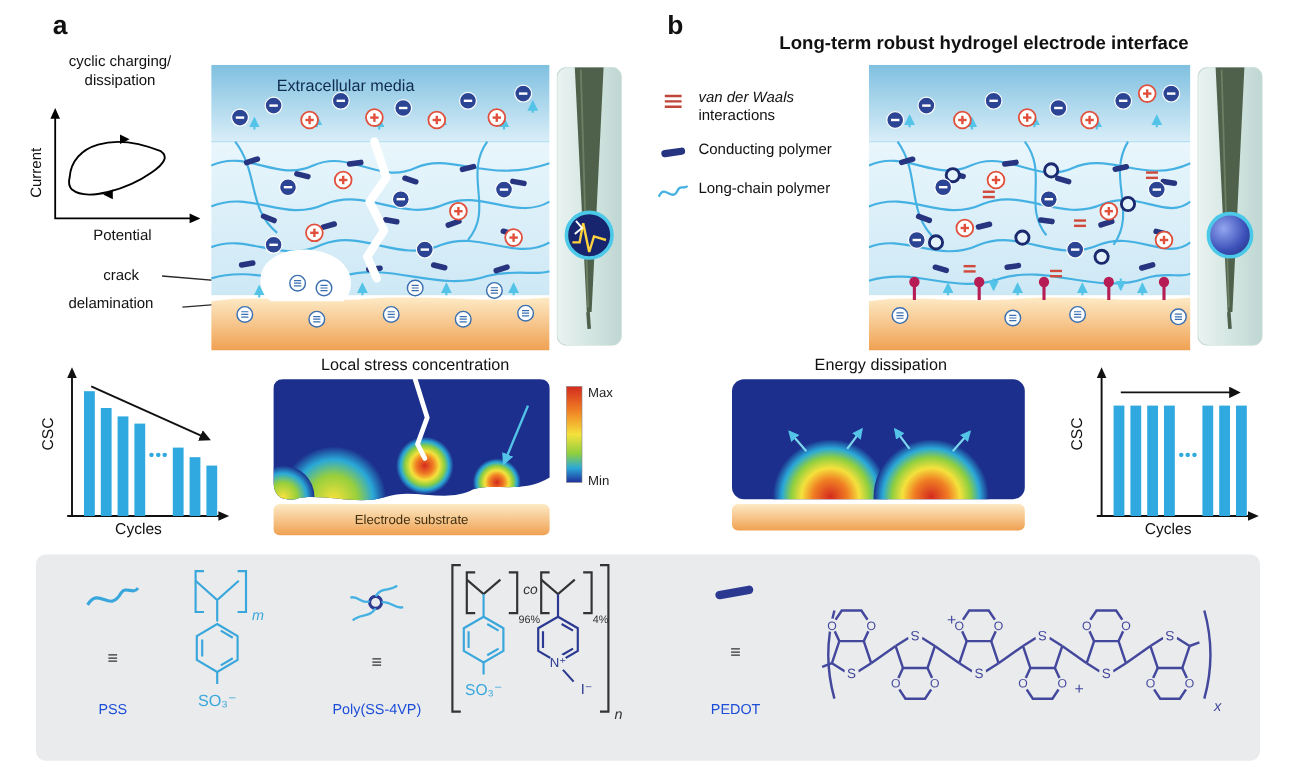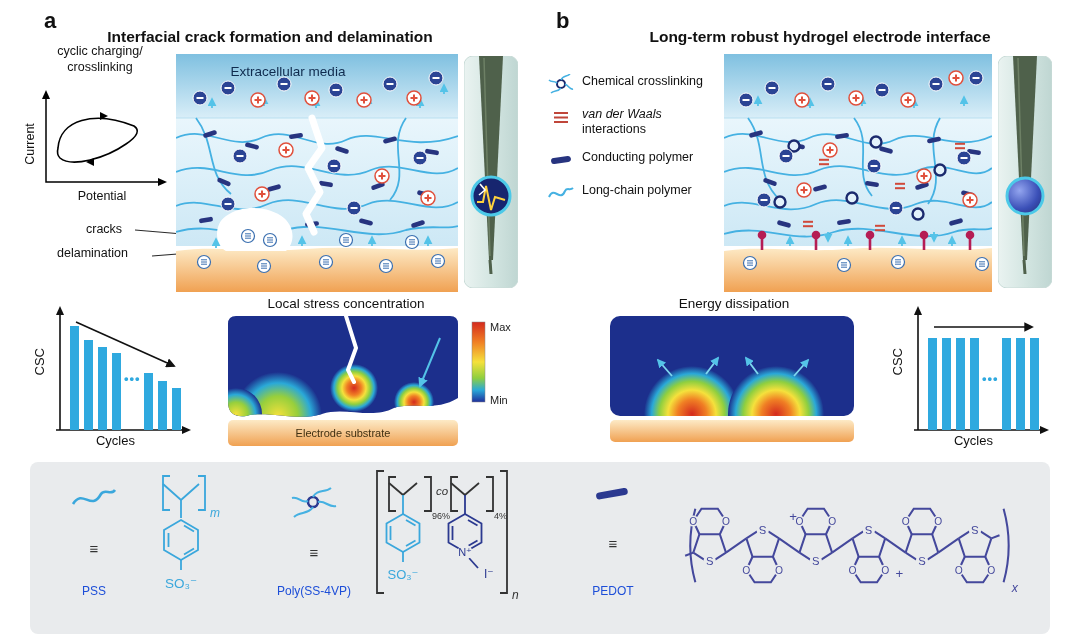--- a/index.html
+++ b/index.html
@@ -127,39 +127,38 @@
         <circle cx="-16" cy="-24" r="5.5" fill="#e9ebed"></circle>
         <circle cx="16" cy="-24" r="5.5" fill="#e9ebed"></circle>
         <text x="0" y="19" text-anchor="middle" font-size="11" fill="#44489c">S</text>
         <text x="-16" y="-20" text-anchor="middle" font-size="10" fill="#44489c">O</text>
         <text x="16" y="-20" text-anchor="middle" font-size="10" fill="#44489c">O</text>
       </g>
     </defs>
   </svg>
 
   <div class="abs panel-label" style="left:44px;top:8px">a</div>
-  <div class="abs panel-title" style="left:55px;top:28px;width:430px">Interfacial crack formation and delamination</div>
 
   <div class="abs caption" style="left:38px;top:44px;width:124px">
     <span>cyclic charging/</span><br>
-    <span>crosslinking</span>
+    <span>dissipation</span>
   </div>
 
   <svg class="abs" style="left:22px;top:86px" width="148" height="122" viewBox="0 0 148 122">
     <path d="M24,10 L24,96 L138,96" stroke="#000" fill="none" stroke-width="1.5"></path>
     <polygon points="24,4 20,13 28,13" fill="#000"></polygon>
     <polygon points="145,96 136,92 136,100" fill="#000"></polygon>
     <path d="M36,62 C38,34 72,24 112,40 C118,44 116,50 104,58 C84,72 50,82 38,72 C35,69 35,66 36,62 Z" stroke="#000" stroke-width="1.6" fill="none"></path>
     <polygon points="86,30 78,26 78,34" fill="#000"></polygon>
     <polygon points="64,76 72,72 72,80" fill="#000"></polygon>
     <text x="12" y="58" transform="rotate(-90 12,58)" text-anchor="middle" font-size="12.5" fill="#111">Current</text>
     <text x="80" y="114" text-anchor="middle" font-size="12.5" fill="#111">Potential</text>
   </svg>
 
-  <div class="abs anno" style="left:86px;top:222px">cracks</div>
+  <div class="abs anno" style="left:86px;top:222px">crack</div>
   <div class="abs anno" style="left:57px;top:246px">delamination</div>
   <svg class="abs" style="left:130px;top:216px" width="105" height="50">
     <path d="M5,14 L100,22 M22,40 L98,34" stroke="#2a2a2a" stroke-width="1.1" fill="none"></path>
   </svg>
 
   <svg class="abs" style="left:176px;top:54px" width="282" height="238" viewBox="0 0 282 238">
     <rect x="0" y="0" width="282" height="64" fill="url(#mediaG)"></rect>
     <rect x="0" y="64" width="282" height="128" fill="url(#hydroG)"></rect>
     <line x1="0" y1="64" x2="282" y2="64" stroke="#b9dff0"></line>
     <path d="M0,197 C40,191 80,199 130,195 C180,191 230,199 282,194 L282,238 L0,238 Z" fill="url(#subG)"></path>
@@ -298,27 +297,20 @@
       <text x="264" y="90" font-size="11" fill="#222">Min</text>
       <rect x="2" y="106" width="230" height="26" rx="5" fill="url(#subG)"></rect>
       <text x="117" y="123" text-anchor="middle" font-size="11" fill="#403012">Electrode substrate</text>
     </svg>
   </div>
 
   <div class="abs panel-label" style="left:556px;top:8px">b</div>
   <div class="abs panel-title" style="left:570px;top:28px;width:500px">Long-term robust hydrogel electrode interface</div>
 
   <div class="legend">
-    <div class="lrow">
-      <svg width="26" height="20">
-        <circle cx="13" cy="10" r="4" stroke="#1b2a6e" stroke-width="2" fill="none"></circle>
-        <path d="M13,6 C15,1 19,3 22,0 M13,14 C10,18 6,16 3,19 M17,10 C21,12 22,16 25,15 M9,9 C5,6 4,9 1,6" stroke="#45b1e2" stroke-width="1.6" fill="none"></path>
-      </svg>
-      <span>Chemical crosslinking</span>
-    </div>
     <div class="lrow">
       <svg width="26" height="20">
         <path d="M6,6 H20 M6,10.5 H20 M6,15 H20" stroke="#c0463a" stroke-width="2"></path>
       </svg>
       <span style="width:130px"><em>van der Waals</em> <span>interactions</span></span>
     </div>
     <div class="lrow">
       <svg width="26" height="20">
         <rect x="3" y="7" width="20" height="6" rx="3" fill="#27347f" transform="rotate(-8 13 10)"></rect>
       </svg>

